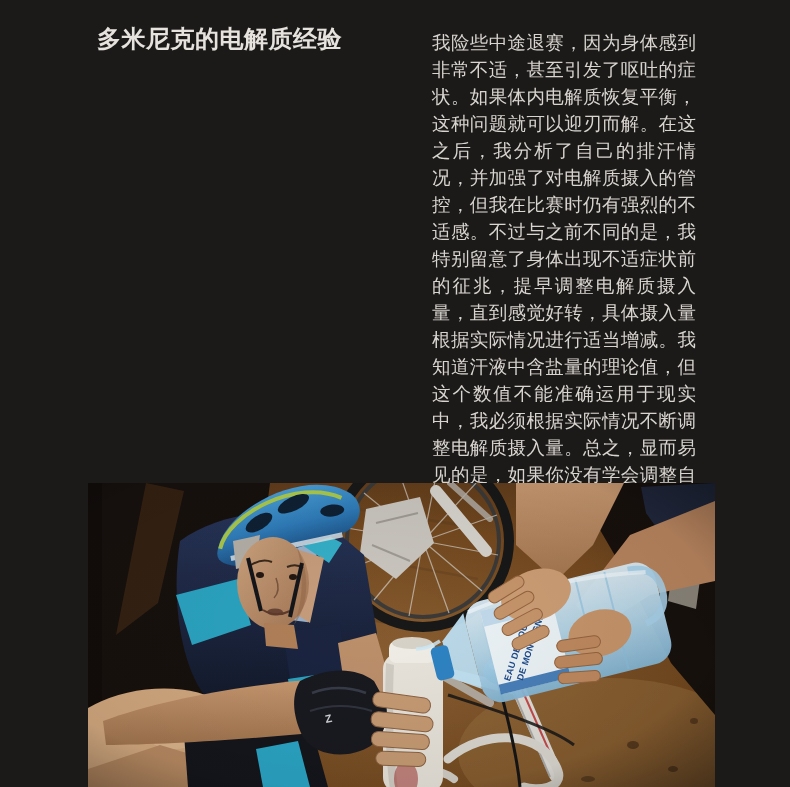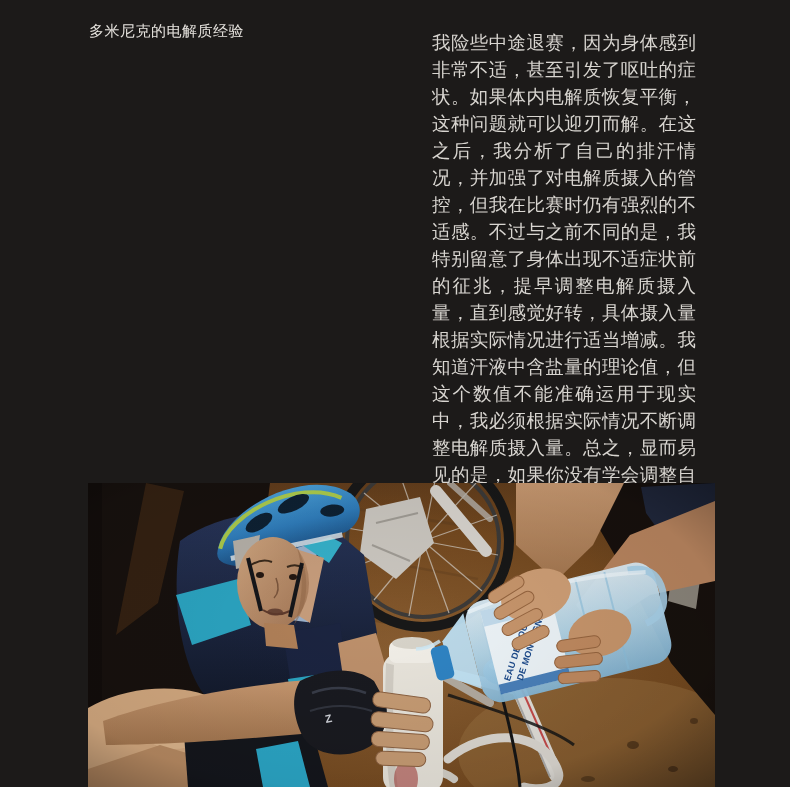--- a/index.html
+++ b/index.html
@@ -10,22 +10,22 @@
   }
   .columns{
     position:absolute;left:85px;top:13px;width:628px;
     display:flex;gap:15px;
   }
   .col{color:#d8d5d0;font-size:18.5px;line-height:27px;text-align:justify;}
   .col-left{width:315px;}
   .col-right{width:298px;}
   .article-title{
     font-family:"Liberation Sans", sans-serif;
-    font-weight:400;font-size:15px;line-height:27px;
-    color:#e6e3de;margin:4px;letter-spacing:0.5px;
+    font-weight:700;font-size:24px;line-height:27px;
+    color:#e6e3de;margin:12px;letter-spacing:0.5px;
   }
   .body-text{margin:17px;}
   .body-text.indent{text-indent:2em;}
   .signature{
     margin:0;text-align:right;padding-right:2px;color:#dcd9d4;
     letter-spacing:2px;
   }
   .photo{
     position:absolute;left:88px;top:483px;width:627px;height:304px;
     overflow:hidden;background:#3a2514;

